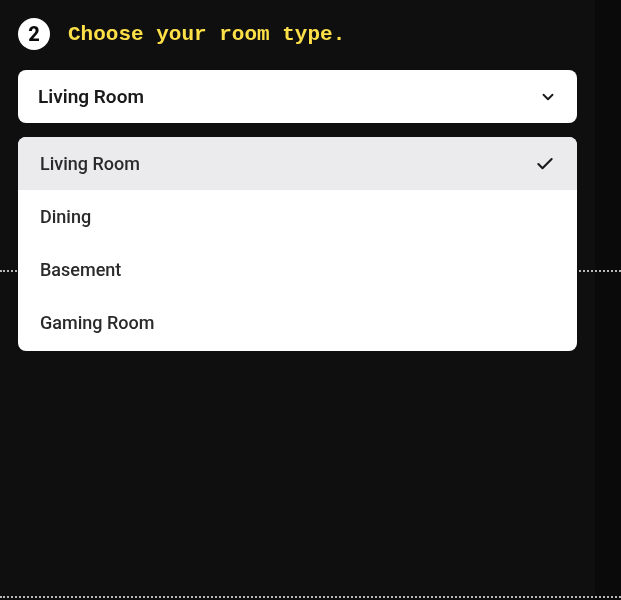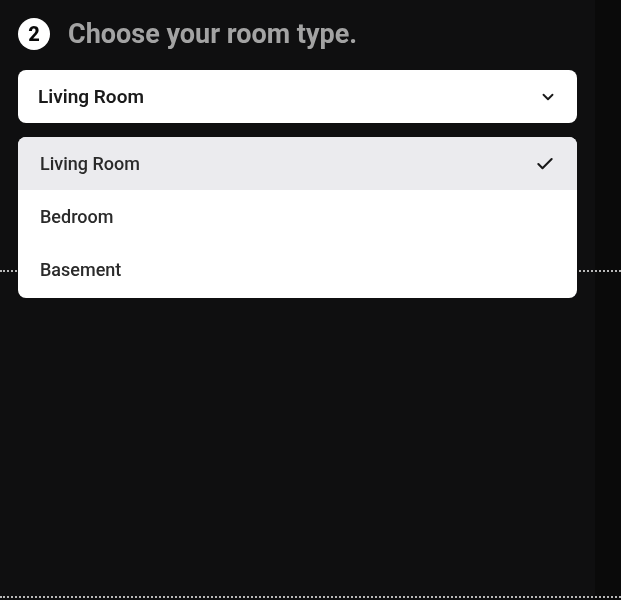--- a/index.html
+++ b/index.html
@@ -49,23 +49,24 @@
       border-radius: 50%;
       display: flex;
       align-items: center;
       justify-content: center;
       font-weight: 800;
       font-size: 20px;
       color: #0a0a0a;
       flex-shrink: 0;
     }
     .step-title {
-      color: #a3a3a3;
-      font-size: 27px;
+      color: #fde047;
+      font-size: 21px;
       font-weight: 700;
+      font-family: Liberation Mono, monospace;
     }
     .select-field {
       background: #fff;
       border-radius: 8px;
       padding: 15px 20px;
       display: flex;
       align-items: center;
       justify-content: space-between;
       cursor: pointer;
       position: relative;
@@ -130,20 +131,23 @@
   </div>
 
   <div class="dropdown" id="dropdown-list">
       <div class="dropdown-option selected">
         <span>Living Room</span>
         <svg class="check-icon" viewBox="0 0 24 24" fill="none" stroke="#1a1a1a" stroke-width="2.5" stroke-linecap="round" stroke-linejoin="round">
           <polyline points="20 6 9 17 4 12"></polyline>
         </svg>
       </div>
       <div class="dropdown-option">
-        <span>Bedroom</span>
+        <span>Dining</span>
       </div>
       <div class="dropdown-option">
         <span>Basement</span>
+      </div>
+      <div class="dropdown-option">
+        <span>Gaming Room</span>
       </div>
     </div>
 
 </div>
 
 </body></html>

